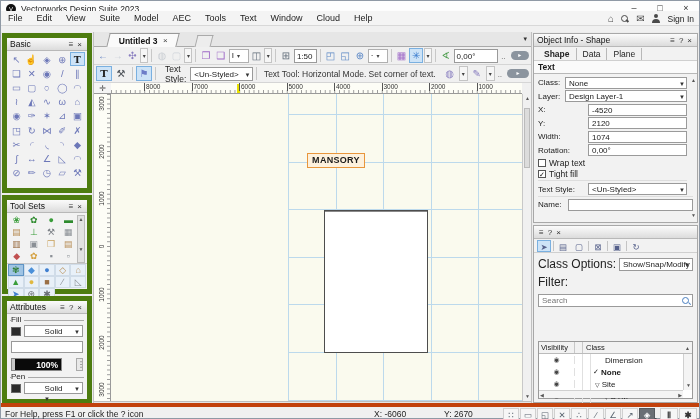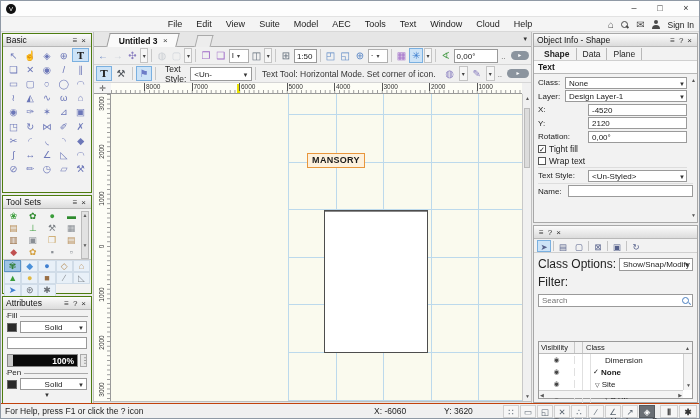--- a/index.html
+++ b/index.html
@@ -8,38 +8,38 @@
   .window { position:absolute; inset:0; border:1px solid #8f99a5; background:#f0f0f0; }
 
   
   .titlebar { position:absolute; left:0; top:0; right:0; height:16px; background:#fdfdfd; border-bottom:1px solid #e2e2e2; }
   .appicon { position:absolute; left:5px; top:3px; width:10px; height:10px; border-radius:50%; background:#111; color:#fff; font-size:6px; text-align:center; line-height:10px; }
   .apptitle { position:absolute; left:20px; top:3px; font-size:8.5px; color:#222; }
   .winbtns { position:absolute; right:0; top:0; height:16px; display:flex; }
   .winbtn { width:26px; height:16px; text-align:center; line-height:15px; font-size:9px; color:#333; }
 
   
-  .menubar { position:absolute; left:0; top:16px; right:0; height:15px; background:#f4f4f4; border-bottom:1px solid #d8d8d8; display:flex; align-items:center;justify-content:center; }
+  .menubar { position:absolute; left:0; top:10px; right:0; height:15px; background:#f4f4f4; border-bottom:1px solid #d8d8d8; display:flex; align-items:center; }
   .menu-item { padding:0 7px; font-size:9px; color:#222; line-height:15px; }
   .menuright { position:absolute; right:0; top:0; height:15px; display:flex; align-items:center; gap:7px; padding-right:5px; }
   .mr-ic { color:#4a4a4a; font-size:10px; line-height:15px; }
   .lens { position:relative; width:8px; height:8px; }
   .lens::before { content:""; position:absolute; left:0; top:0; width:5px; height:5px; border:1.4px solid #4a4a4a; border-radius:50%; }
   .lens::after { content:""; position:absolute; left:5px; top:5px; width:3px; height:1.5px; background:#4a4a4a; transform:rotate(45deg); }
   .person { position:relative; width:9px; height:9px; }
   .person::before { content:""; position:absolute; left:2.5px; top:0; width:4px; height:4px; border-radius:50%; background:#4a4a4a; }
   .person::after { content:""; position:absolute; left:0.5px; top:4.5px; width:8px; height:4px; border-radius:4px 4px 0 0; background:#4a4a4a; }
   .signin { font-size:8.5px; color:#222; }
 
   
   .main { position:absolute; left:0; top:31px; right:0; bottom:15px; }
 
   
   .leftcol { position:absolute; left:0; top:0; width:93px; bottom:0; background:#ececec; border-right:1px solid #c0c0c0; }
-  .palette { position:absolute; left:1px; right:1px; border:1px solid #4d7c0f; background:#f2f2f2; }
+  .palette { position:absolute; left:1px; right:1px; border:5px solid #4d7c0f; background:#f2f2f2; }
   .phead { height:13px; background:linear-gradient(#fbfbfb,#dcdcdc); border-bottom:1px solid #b8b8b8; display:flex; align-items:center; padding:0 3px; }
   .phead .ptitle { flex:1; font-size:8.5px; color:#111; }
   .phico { font-size:8px; color:#333; padding:0 2px; }
   #basic-palette { top:1px; height:160px; }
   .bgrid { display:grid; grid-template-columns:repeat(5,1fr); padding:1px 2px; }
   .bcell { height:14.2px; display:flex; align-items:center; justify-content:center; font-size:9.5px; color:#6c77b8; }
   .bcell.sel { background:#cde3f7; border:1px solid #7ab0e0; color:#222; font-family:"DejaVu Serif",serif; font-weight:bold; }
   #toolsets-palette { top:163px; height:99px; }
   .tslist { position:relative; display:grid; grid-template-columns:repeat(4,1fr); margin-right:9px; padding:1px 1px; }
   .tscell { height:12px; display:flex; align-items:center; justify-content:center; font-size:9px; }
@@ -48,21 +48,21 @@
   .tsbtn { height:12.2px; display:flex; align-items:center; justify-content:center; font-size:9px; background:#e8f0f8; border:1px solid #d0dce8; }
   .tsbtn.sel { background:#9fc4e4; border:1px solid #5f94c4; }
   #attributes-palette { top:264px; height:108px; }
   .agroup { position:relative; margin:6px 3px 0 3px; border-top:1px solid #aaa; }
   .aglabel { position:absolute; left:1px; top:-6px; background:#f2f2f2; padding-right:3px; font-size:8px; color:#222; }
   .arow { display:flex; align-items:center; gap:3px; margin:4px 4px 0 4px; }
   .swatch { width:10px; height:9px; background:#2a2a2a; border:1px solid #666; }
   .aselect { flex:1; position:relative; height:12px; border:1px solid #999; background:#fff; font-size:8px; line-height:11px; text-align:center; }
   .aselect .dda { position:absolute; right:2px; top:0; font-size:6px; color:#333; line-height:12px; }
   .colorbar { height:12px; margin:4px 4px 0 4px; background:#fff; border:1px solid #999; }
-  .opacwrap { display:flex; align-items:flex-end; gap:2px; margin:5px 4px 0 4px; }
+  .opacwrap { display:flex; align-items:flex-end; gap:14px; margin:5px 4px 0 4px; }
   .opacbar { flex:1; height:13px; border:1px solid #888; background:linear-gradient(to right,#c8c8c8 0 7%,#0a0a0a 7%); position:relative; }
   .opacbar span { position:absolute; right:3px; top:1px; color:#fff; font-size:8.5px; font-weight:bold; }
   .kebab { width:7px; text-align:center; font-size:8px; color:#444; border:1px solid #aaa; background:#e8e8e8; height:13px; line-height:12px; }
   .amore { text-align:center; font-size:6px; color:#333; margin-top:2px; }
 
   
   .centercol { position:absolute; left:93px; width:437px; top:0; bottom:0; background:#f0f0f0; }
   .tabbar { position:absolute; left:0; right:0; top:0; height:15px; background:#e6e6e6; border-bottom:1px solid #aaa; }
   .doctab { position:absolute; left:14px; top:1px; height:14px; background:#fafafa; border:1px solid #999; border-bottom:none; transform:skewX(-14deg); padding:0 10px; display:flex; align-items:center; gap:5px; }
   .doctab > * { transform:skewX(14deg); }
@@ -157,36 +157,37 @@
   .nav-row { display:flex; height:12px; font-size:8px; align-items:center; }
   .nt-v { width:36px; border-right:1px solid #e0e0e0; text-align:center; color:#444; font-size:7px; flex:none; }
   .nt-m { width:8px; border-right:1px solid #e0e0e0; height:100%; flex:none; }
   .nt-c { flex:1; display:flex; align-items:center; padding-right:10px; overflow:hidden; white-space:nowrap; }
   .nt-check { width:8px; font-size:7px; flex:none; }
   .nt-arrow { font-size:6px; color:#333; padding-right:2px; flex:none; }
   .ntvscroll { position:absolute; right:0; top:12px; width:9px; bottom:8px; border-left:1px solid #d0d0d0; background:#f4f4f4; }
   .nthscroll { position:absolute; left:0; right:9px; bottom:0; height:8px; border-top:1px solid #d0d0d0; background:#f4f4f4; font-size:5px; color:#555; display:flex; justify-content:space-between; align-items:center; padding:0 1px; }
 
   
-  .statusbar { position:absolute; left:0; right:0; bottom:0; height:15px; background:#f0f0f0; border-top:1px solid #c2410c; font-size:8.5px; }
+  .statusbar { position:absolute; left:0; right:0; bottom:0; height:15px; background:#f0f0f0; border-top:4px solid #c2410c; font-size:8.5px; }
   .sb-help { position:absolute; left:4px; top:2px; color:#222; }
   .sb-x { position:absolute; left:373px; top:2px; color:#222; }
   .sb-y { position:absolute; left:443px; top:2px; color:#222; }
   .sb-icons { position:absolute; right:2px; top:0; height:15px; display:flex; align-items:center; gap:1px; }
   .sbtn { width:16px; height:13px; display:flex; align-items:center; justify-content:center; font-size:8.5px; color:#5a6570; border:1px solid #d0d0d0; background:#f6f6f6; }
   .sbtn.dark { background:#6a6f75; color:#fff; border-color:#55595e; }
   .sbtn.wide { width:18px; font-weight:bold; color:#333; }
 </style>
 </head>
 <body>
 
 <div class="window">
 
   <div class="titlebar">
     <div class="appicon">V</div>
+    <div class="apptitle">Vectorworks Design Suite 2023</div>
     <div class="winbtns">
       <div class="winbtn">–</div>
       <div class="winbtn">□</div>
       <div class="winbtn">×</div>
     </div>
   </div>
 
   <div class="menubar" id="menubar">
     <span class="menu-item">File</span>
       <span class="menu-item">Edit</span>
@@ -394,21 +395,21 @@
         <span id="tb2-left" style="display:flex;align-items:center;gap:1px;">
             <div class="tbtn sel" style="color: rgb(34, 34, 34); font-family: &quot;DejaVu Serif&quot;, serif; font-weight: bold;">T</div>
             <div class="tbtn" style="color: rgb(74, 79, 86);">⚒</div>
             <div class="tsep"></div>
             <div class="tbtn sel" style="color: rgb(109, 125, 200);">⚑</div>
             <div class="tsep"></div>
           </span>
         <span class="tb2label">Text Style:</span>
         <div class="tb2select"><span>&lt;Un-Styled&gt;</span><span class="dda">▼</span></div>
         <div class="tsep"></div>
-        <span class="modetext">Text Tool: Horizontal Mode. Set corner of icon.</span>
+        <span class="modetext">Text Tool: Horizontal Mode. Set corner of text.</span>
         <span class="tb2spacer"></span>
         <span id="tb2-right" style="display:flex;align-items:center;gap:1px;">
             <div class="tbtn" style="color: rgb(138, 127, 192);">◍</div>
             <div class="tdd">▾</div>
             <div class="tbtn" style="color: rgb(138, 127, 192);">✎</div>
             <div class="tdd">▾</div>
             <span class="ttxt">‥</span>
             <div class="tpill">▸</div>
           </span>
       </div>
@@ -479,30 +480,34 @@
             </div>
             <div class="oi-row">
               <span class="oi-label w">X:</span>
               <div class="oi-val"><span>-4520</span></div>
             </div>
             <div class="oi-row">
               <span class="oi-label w">Y:</span>
               <div class="oi-val"><span>2120</span></div>
             </div>
             <div class="oi-row">
+              <span class="oi-label w">Width:</span>
+              <div class="oi-val"><span>1074</span></div>
+            </div>
+            <div class="oi-row">
               <span class="oi-label w">Rotation:</span>
               <div class="oi-val"><span>0,00°</span></div>
+            </div>
+            <div class="oi-check">
+              <span class="cbox"></span>
+              <span>Wrap text</span>
             </div>
             <div class="oi-check">
               <span class="cbox">✓</span>
               <span>Tight fill</span>
-            </div>
-            <div class="oi-check">
-              <span class="cbox"></span>
-              <span>Wrap text</span>
             </div>
           </div>
         <div class="oi-ts" style="margin:0 10px 0 4px;">
           <span class="oi-label w">Text Style:</span>
           <div class="oi-val dd"><span>&lt;Un-Styled&gt;</span><span class="dda">▼</span></div>
         </div>
         <div class="oi-name">
           <span class="oi-label">Name:</span>
           <div class="oi-val"></div>
         </div>
@@ -606,21 +611,21 @@
               <span>▶</span>
             </div>
         </div>
       </div>
     </div>
   </div>
 
   <div class="statusbar">
     <span class="sb-help">For Help, press F1 or click the ? icon</span>
     <span class="sb-x">X: -6060</span>
-    <span class="sb-y">Y: 3620</span>
+    <span class="sb-y">Y: 2670</span>
     <div class="sb-icons" id="sb-icons">
         <div class="sbtn">∷</div>
         <div class="sbtn">▭</div>
         <div class="sbtn">◱</div>
         <div class="sbtn">✕</div>
         <div class="sbtn">∴</div>
         <div class="sbtn">∕</div>
         <div class="sbtn">∠</div>
         <div class="sbtn">↗</div>
         <div class="sbtn dark">◈</div>

